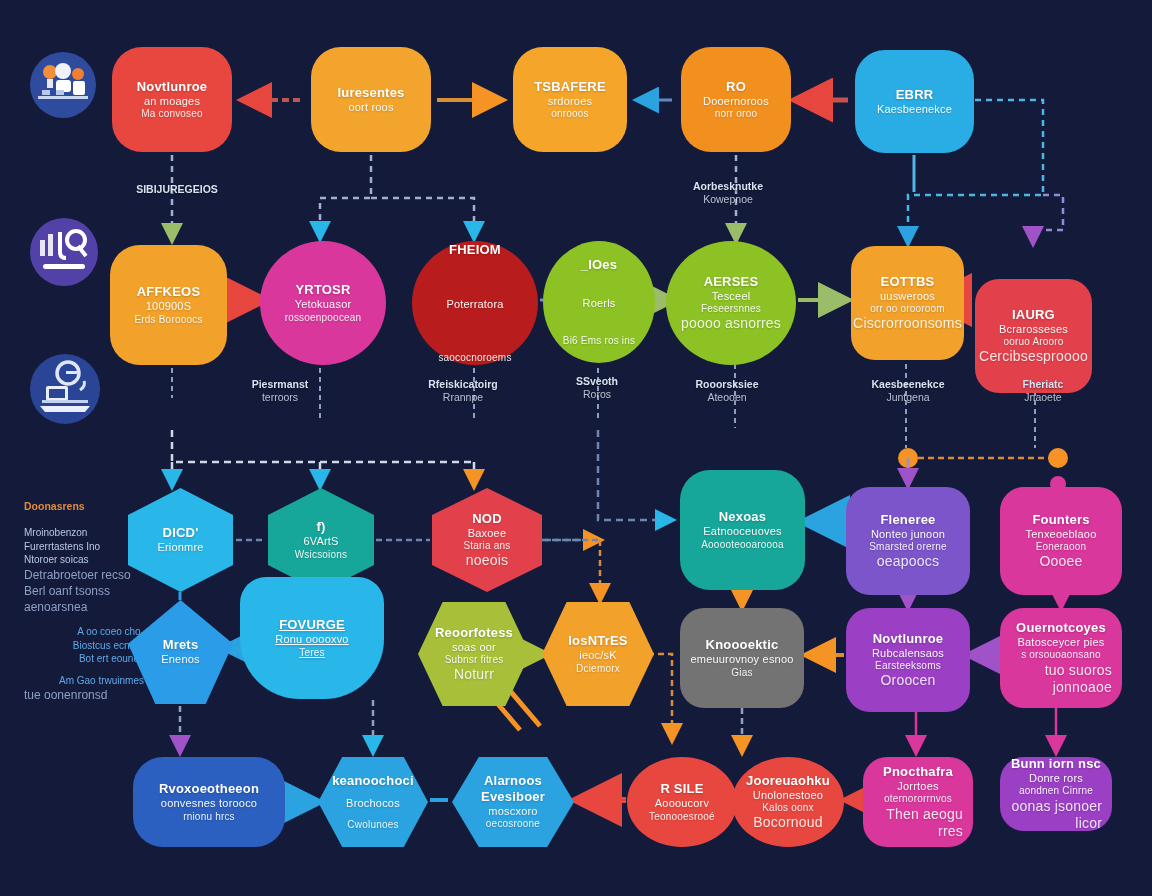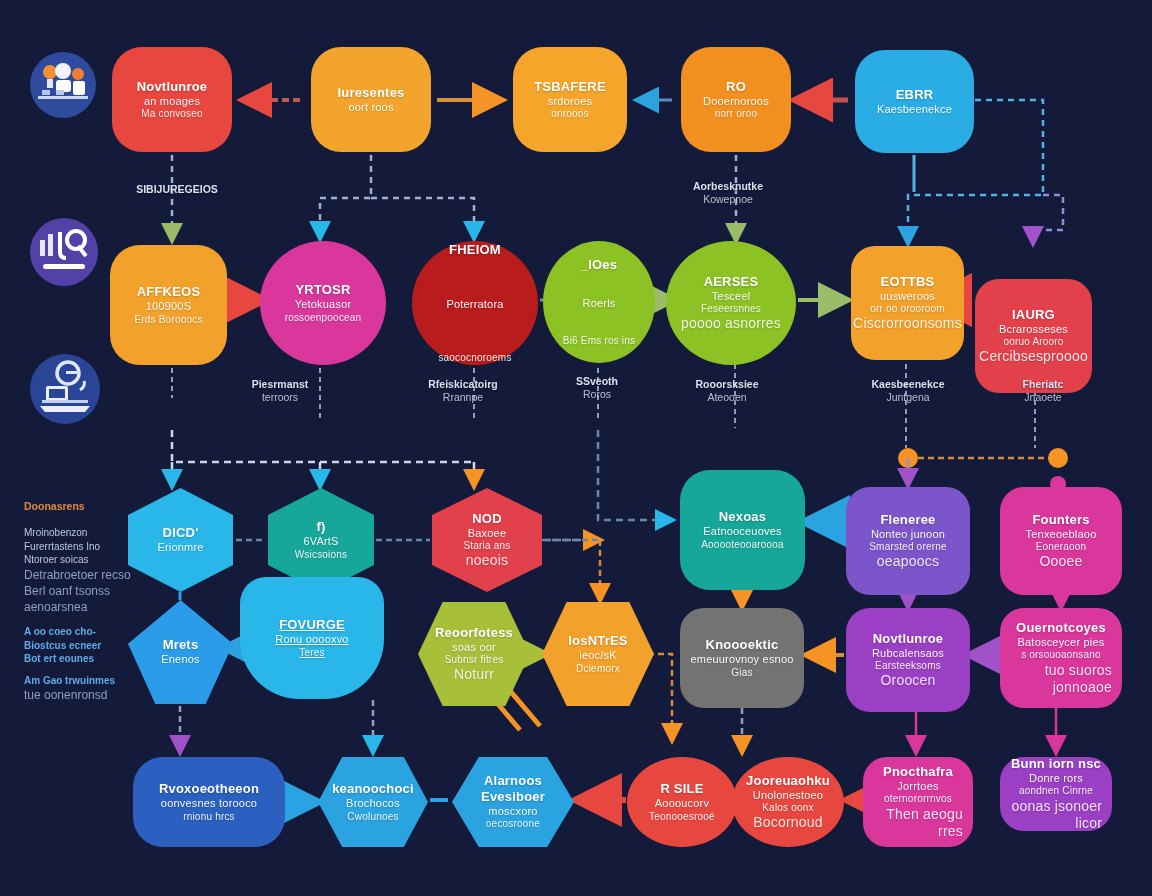--- a/index.html
+++ b/index.html
@@ -49,21 +49,21 @@
     pointer-events:none;width:130px;
   }
   .edge-label .l1{font-weight:600;}
   .edge-label .l2{opacity:.82;}
 
   #legend{position:absolute;left:24px;top:500px;width:120px;color:#cfd9ee;}
   #legend .lg-title{font-size:10.5px;font-weight:bold;color:#e08a3c;margin-bottom:14px;}
   #legend .lg-line{font-size:10px;line-height:1.35;color:#b9c8e6;}
   #legend .lg-dim{font-size:12px;line-height:1.35;color:#8e9fc4;}
   #legend .lg-grp{margin-top:10px;}
-  #legend .lg-accent{font-size:10px;line-height:1.35;color:#5ea9e8;font-weight:700;}
+  #legend .lg-accent{font-size:10px;line-height:1.35;color:#5ea9e8;font-weight:400;text-align:right;}
 </style>
 </head>
 <body style="background: rgb(20, 27, 58);">
 
 <div id="stage">
 
   <svg id="svg-layer" viewBox="0 0 1152 896">
     <defs>
       <marker id="ar-red" markerWidth="9" markerHeight="9" refX="7" refY="4.5" orient="auto">
         <path d="M0,0 L9,4.5 L0,9 z" fill="#e8473f"></path>
@@ -361,21 +361,21 @@
         <div class="t1">Ouernotcoyes</div>
         <div class="t2">Batosceycer pies</div>
         <div class="t3">s orsouoaonsano</div>
         <div class="t4">tuo suoros jonnoaoe</div>
       </div>
       <div class="node rrect" style="left: 133px; top: 757px; width: 152px; height: 90px; background: rgb(43, 95, 192); z-index: 5;">
         <div class="t1">Rvoxoeotheeon</div>
         <div class="t2">oonvesnes torooco</div>
         <div class="t3">rnionu hrcs</div>
       </div>
-      <div class="node hexh" style="left: 318px; top: 757px; width: 110px; height: 90px; background: rgb(42, 163, 224); z-index: 5;">
+      <div class="node hexh" style="left: 318px; top: 757px; width: 110px; height: 90px; background: rgb(42, 163, 224); z-index: 5; gap: 8px;">
         <div class="t1">keanoochoci</div>
         <div class="t2">Brochocos</div>
         <div class="t3">Cwolunoes</div>
       </div>
       <div class="node hexh" style="left: 452px; top: 757px; width: 122px; height: 90px; background: rgb(42, 163, 224); z-index: 5;">
         <div class="t1">Alarnoos Evesiboer</div>
         <div class="t2">moscxoro</div>
         <div class="t3">oecosroone</div>
       </div>
       <div class="node ellipse" style="left: 627px; top: 757px; width: 110px; height: 90px; background: rgb(232, 71, 63); z-index: 5;">

